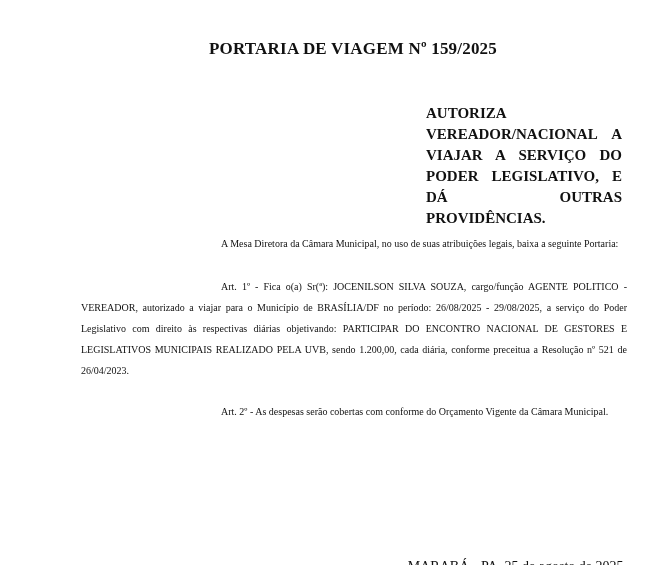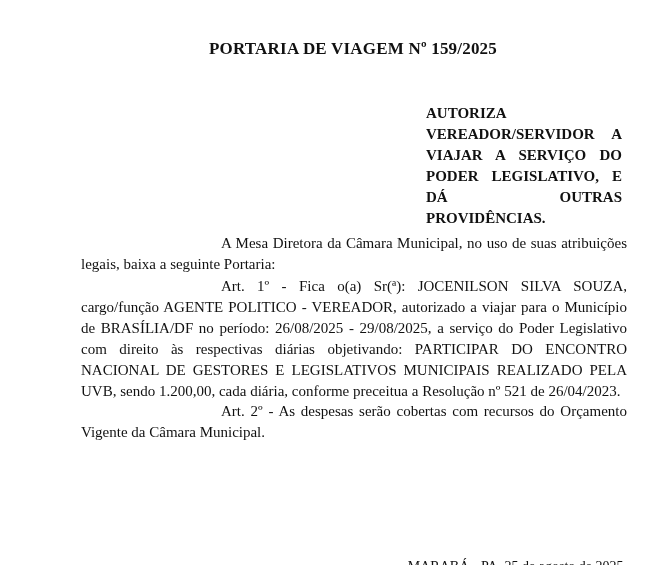--- a/index.html
+++ b/index.html
@@ -34,21 +34,21 @@
     width: 220px;
     font-size: 15px;
     font-weight: bold;
     line-height: 21px;
     text-align: justify;
   }
   .body-par {
     position: absolute;
     left: 45px;
     width: 570px;
-    font-size: 15px;
+    font-size: 10px;
     line-height: 21px;
     text-align: justify;
     text-indent: 140px;
   }
   .preamble { top: 197px; }
   .article-1 { top: 240px; }
   .article-2 { top: 365px; }
   .article-3 { top: 417px; }
   .place-date {
     position: absolute;
@@ -59,24 +59,24 @@
     text-align: right;
   }
 </style>
 </head>
 <body>
 
 <div class="page">
 
   <h1 class="doc-title">PORTARIA DE VIAGEM Nº 159/2025</h1>
 
-  <div class="summary-block">AUTORIZA VEREADOR/SERVIDOR A VIAJAR A SERVIÇO DO PODER LEGISLATIVO, E DÁ OUTRAS PROVIDÊNCIAS.</div>
+  <div class="summary-block">AUTORIZA VEREADOR/NACIONAL A VIAJAR A SERVIÇO DO PODER LEGISLATIVO, E DÁ OUTRAS PROVIDÊNCIAS.</div>
 
   <p class="body-par preamble">A Mesa Diretora da Câmara Municipal, no uso de suas atribuições legais, baixa a seguinte Portaria:</p>
 
   <p class="body-par article-1">Art. 1º - Fica o(a) Sr(ª): JOCENILSON SILVA SOUZA, cargo/função AGENTE POLITICO - VEREADOR, autorizado a viajar para o Município de BRASÍLIA/DF no período: 26/08/2025 - 29/08/2025, a serviço do Poder Legislativo com direito às respectivas diárias objetivando: PARTICIPAR DO ENCONTRO NACIONAL DE GESTORES E LEGISLATIVOS MUNICIPAIS REALIZADO PELA UVB, sendo 1.200,00, cada diária, conforme preceitua a Resolução nº 521 de 26/04/2023.</p>
 
-  <p class="body-par article-2">Art. 2º - As despesas serão cobertas com recursos do Orçamento Vigente da Câmara Municipal.</p>
+  <p class="body-par article-2">Art. 2º - As despesas serão cobertas com conforme do Orçamento Vigente da Câmara Municipal.</p>
 
 
   <div class="place-date">MARABÁ - PA, 25 de agosto de 2025.</div>
 
 </div>
 
 </body></html>

